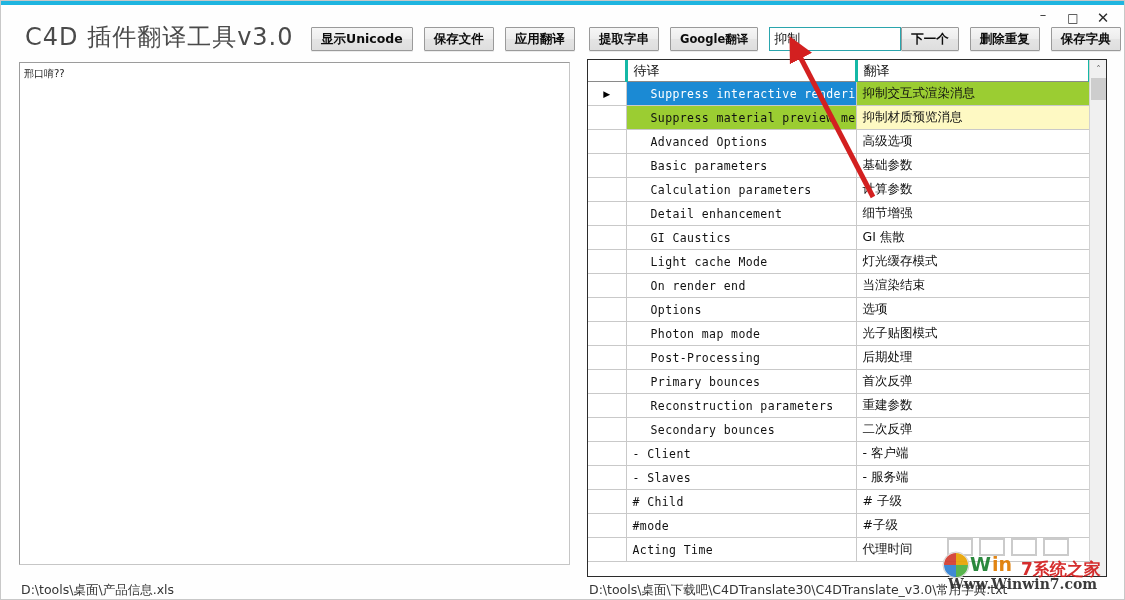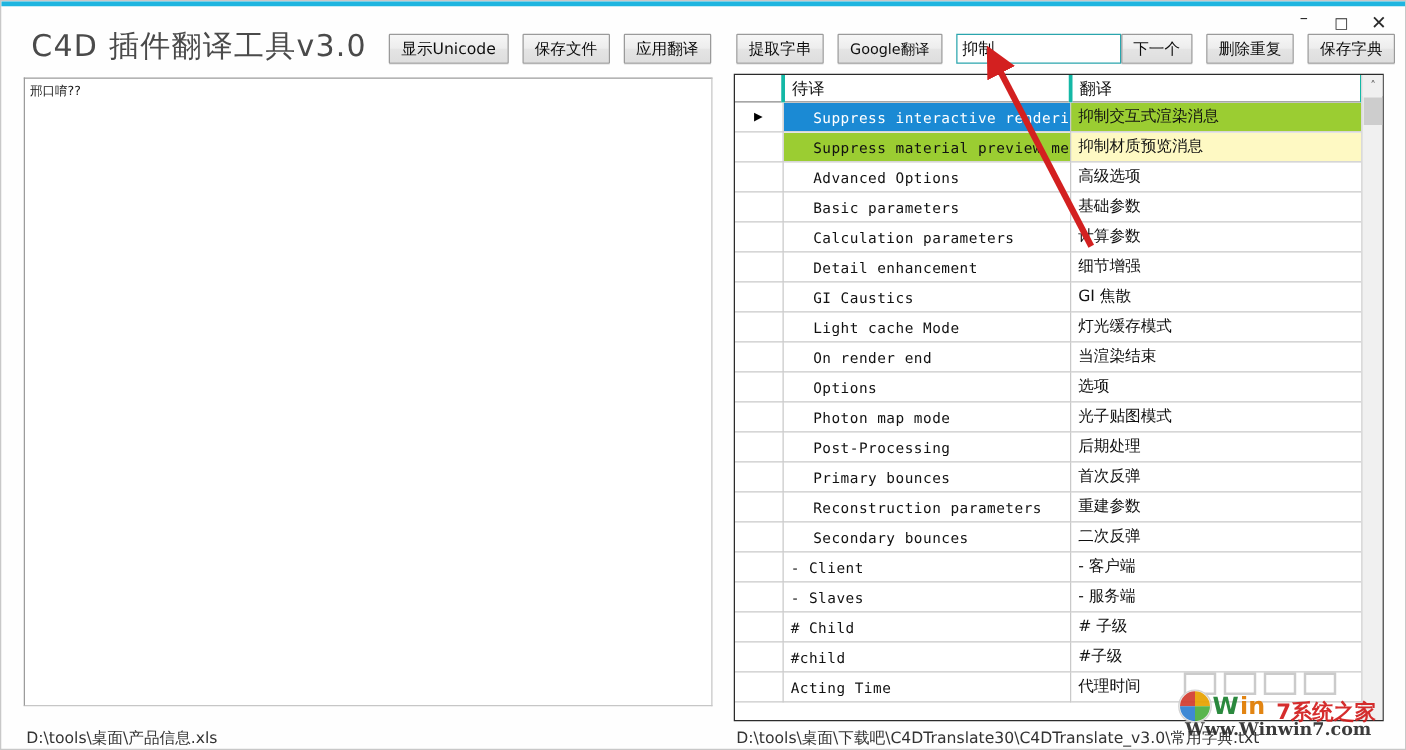--- a/index.html
+++ b/index.html
@@ -53,21 +53,21 @@
   }
   .tbtn{
     height:24px;min-width:54px;
     padding:0 9px;
     margin-right:11px;
     background:linear-gradient(to bottom,#f6f6f6 0%,#ededed 48%,#e4e4e4 52%,#dedede 100%);
     border:1px solid #9a9a9a;
     border-radius:1px;
     box-sizing:border-box;
     font-size:12.5px;
-    font-weight:normal;
+    font-weight:bold;
     color:#0d0d0d;
     font-family:"DejaVu Sans","Liberation Sans",sans-serif;
     display:flex;align-items:center;justify-content:center;
     white-space:nowrap;
     cursor:default;
     box-shadow:0 1px 0 rgba(0,0,0,.07);
   }
   .toolbar-right{
     position:absolute;top:26px;left:588px;
     display:flex;align-items:flex-start;
@@ -367,21 +367,21 @@
               <td class="src">- Slaves</td>
               <td class="dst">- 服务端</td>
             </tr>
             <tr>
               <td class="ind"></td>
               <td class="src"># Child</td>
               <td class="dst"># 子级</td>
             </tr>
             <tr>
               <td class="ind"></td>
-              <td class="src">#child</td>
+              <td class="src">#mode</td>
               <td class="dst">#子级</td>
             </tr>
             <tr>
               <td class="ind"></td>
               <td class="src">Acting Time</td>
               <td class="dst">代理时间</td>
             </tr>
           </tbody>
       </table>
     </div>

